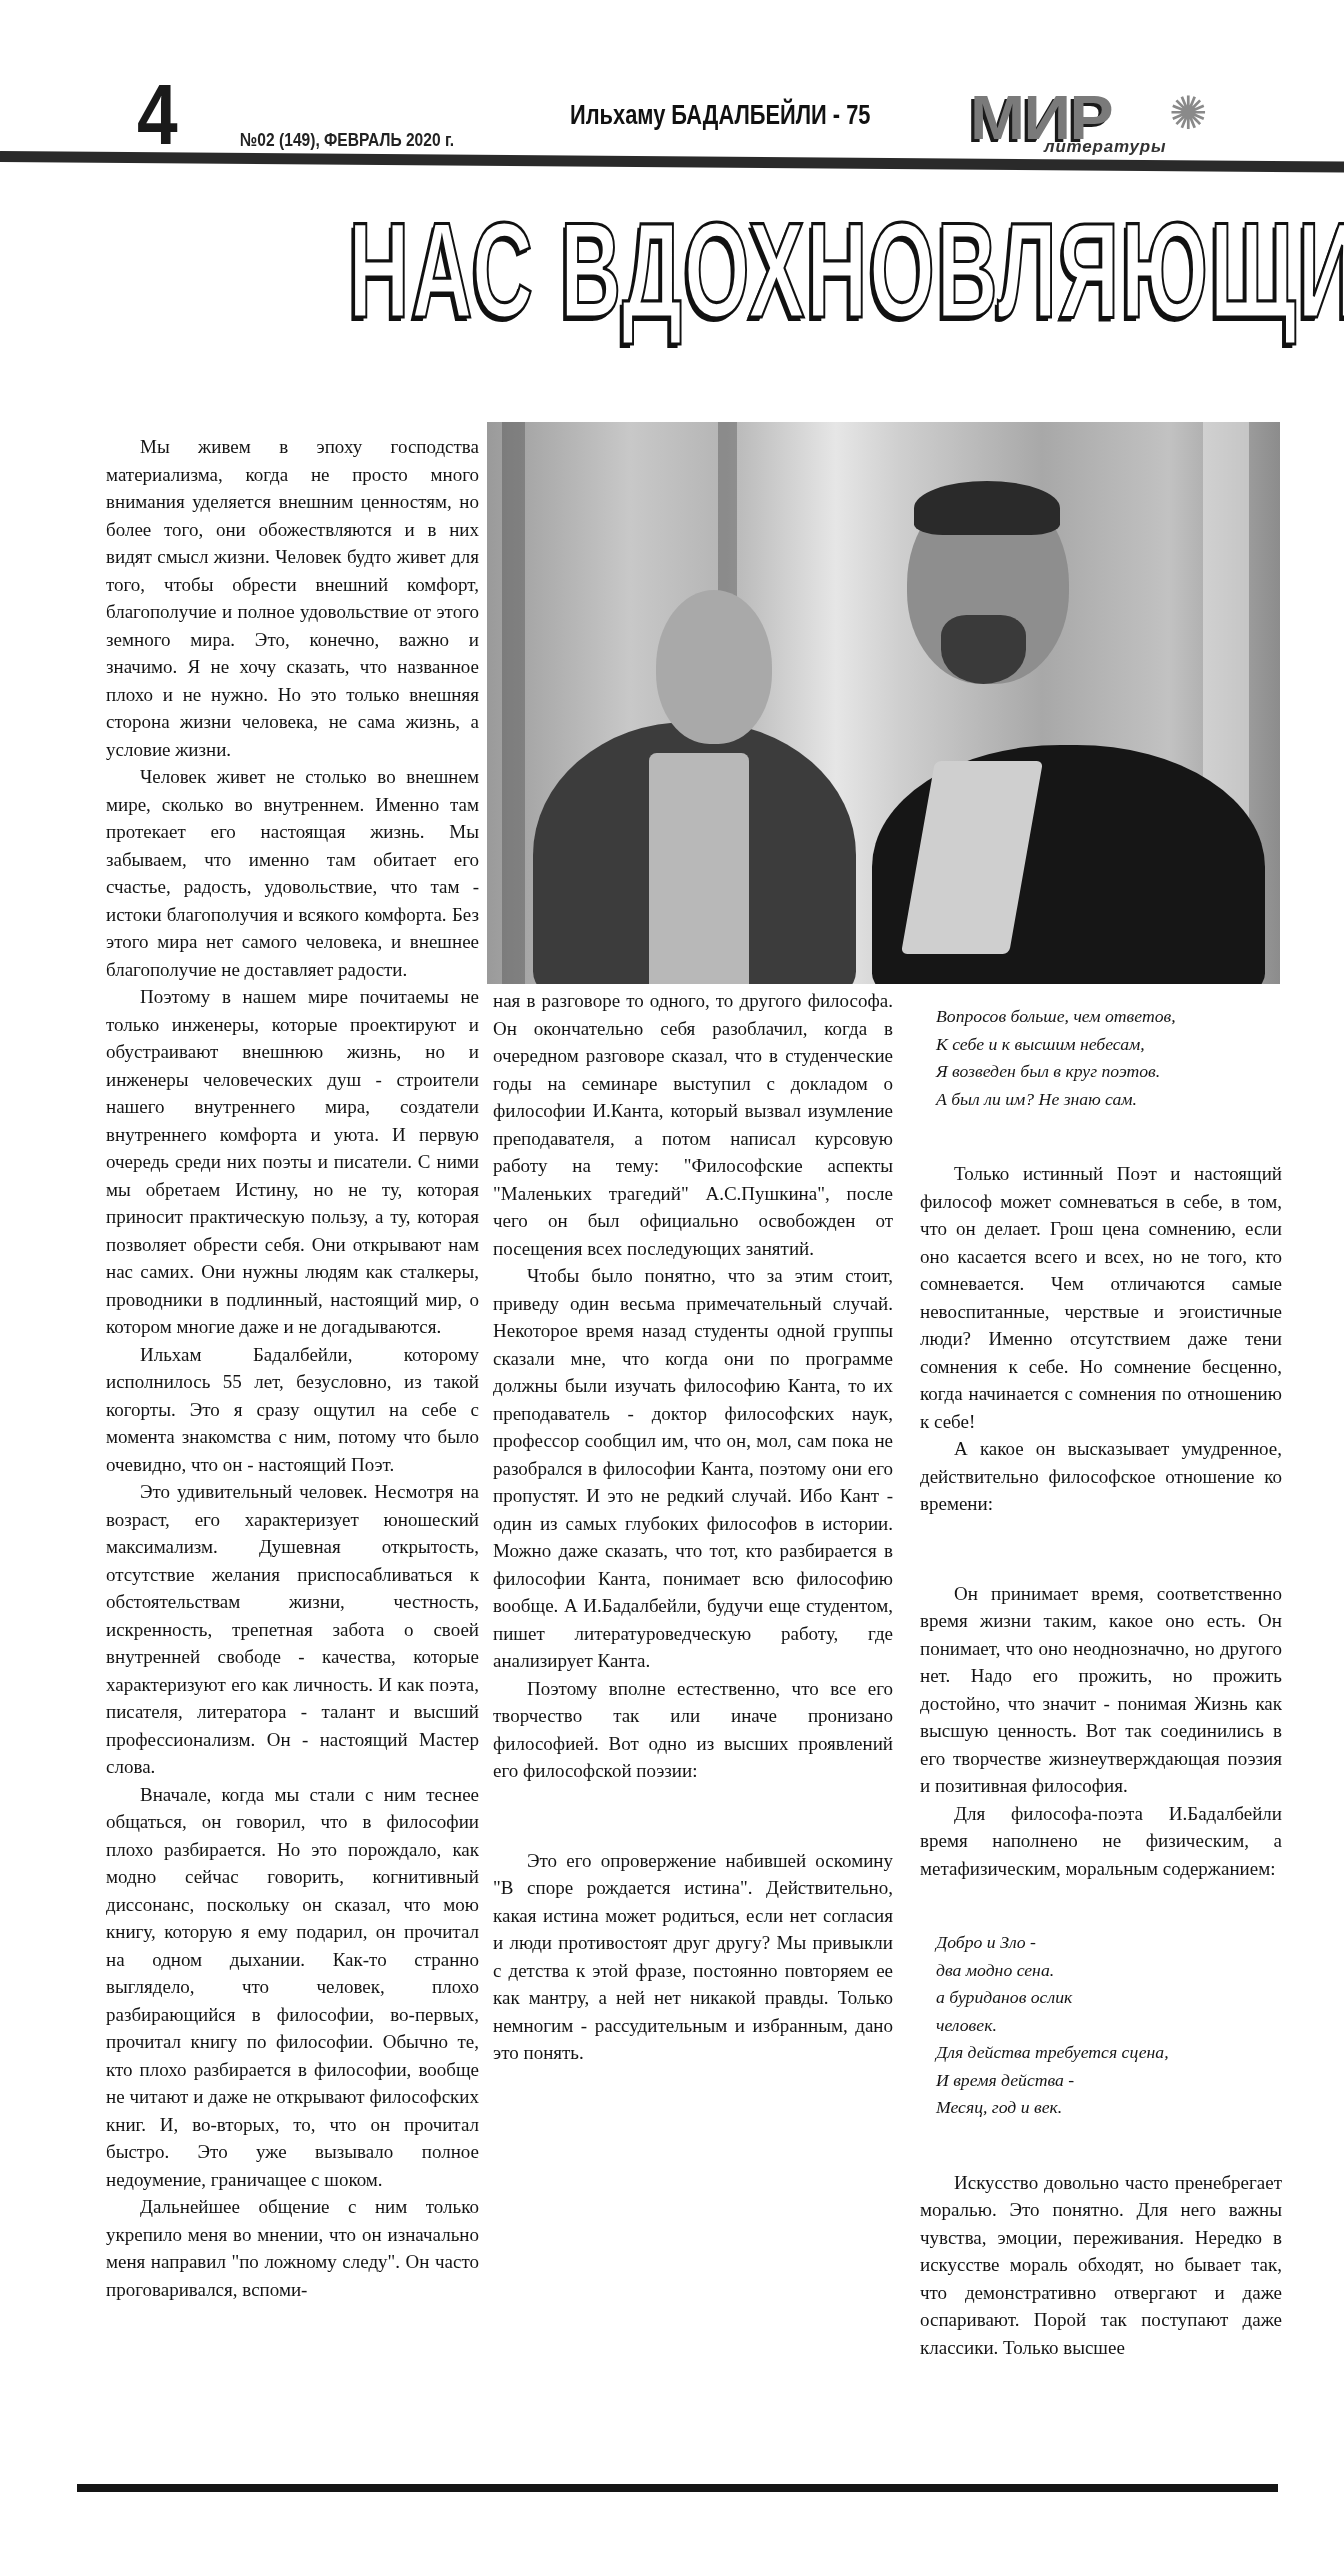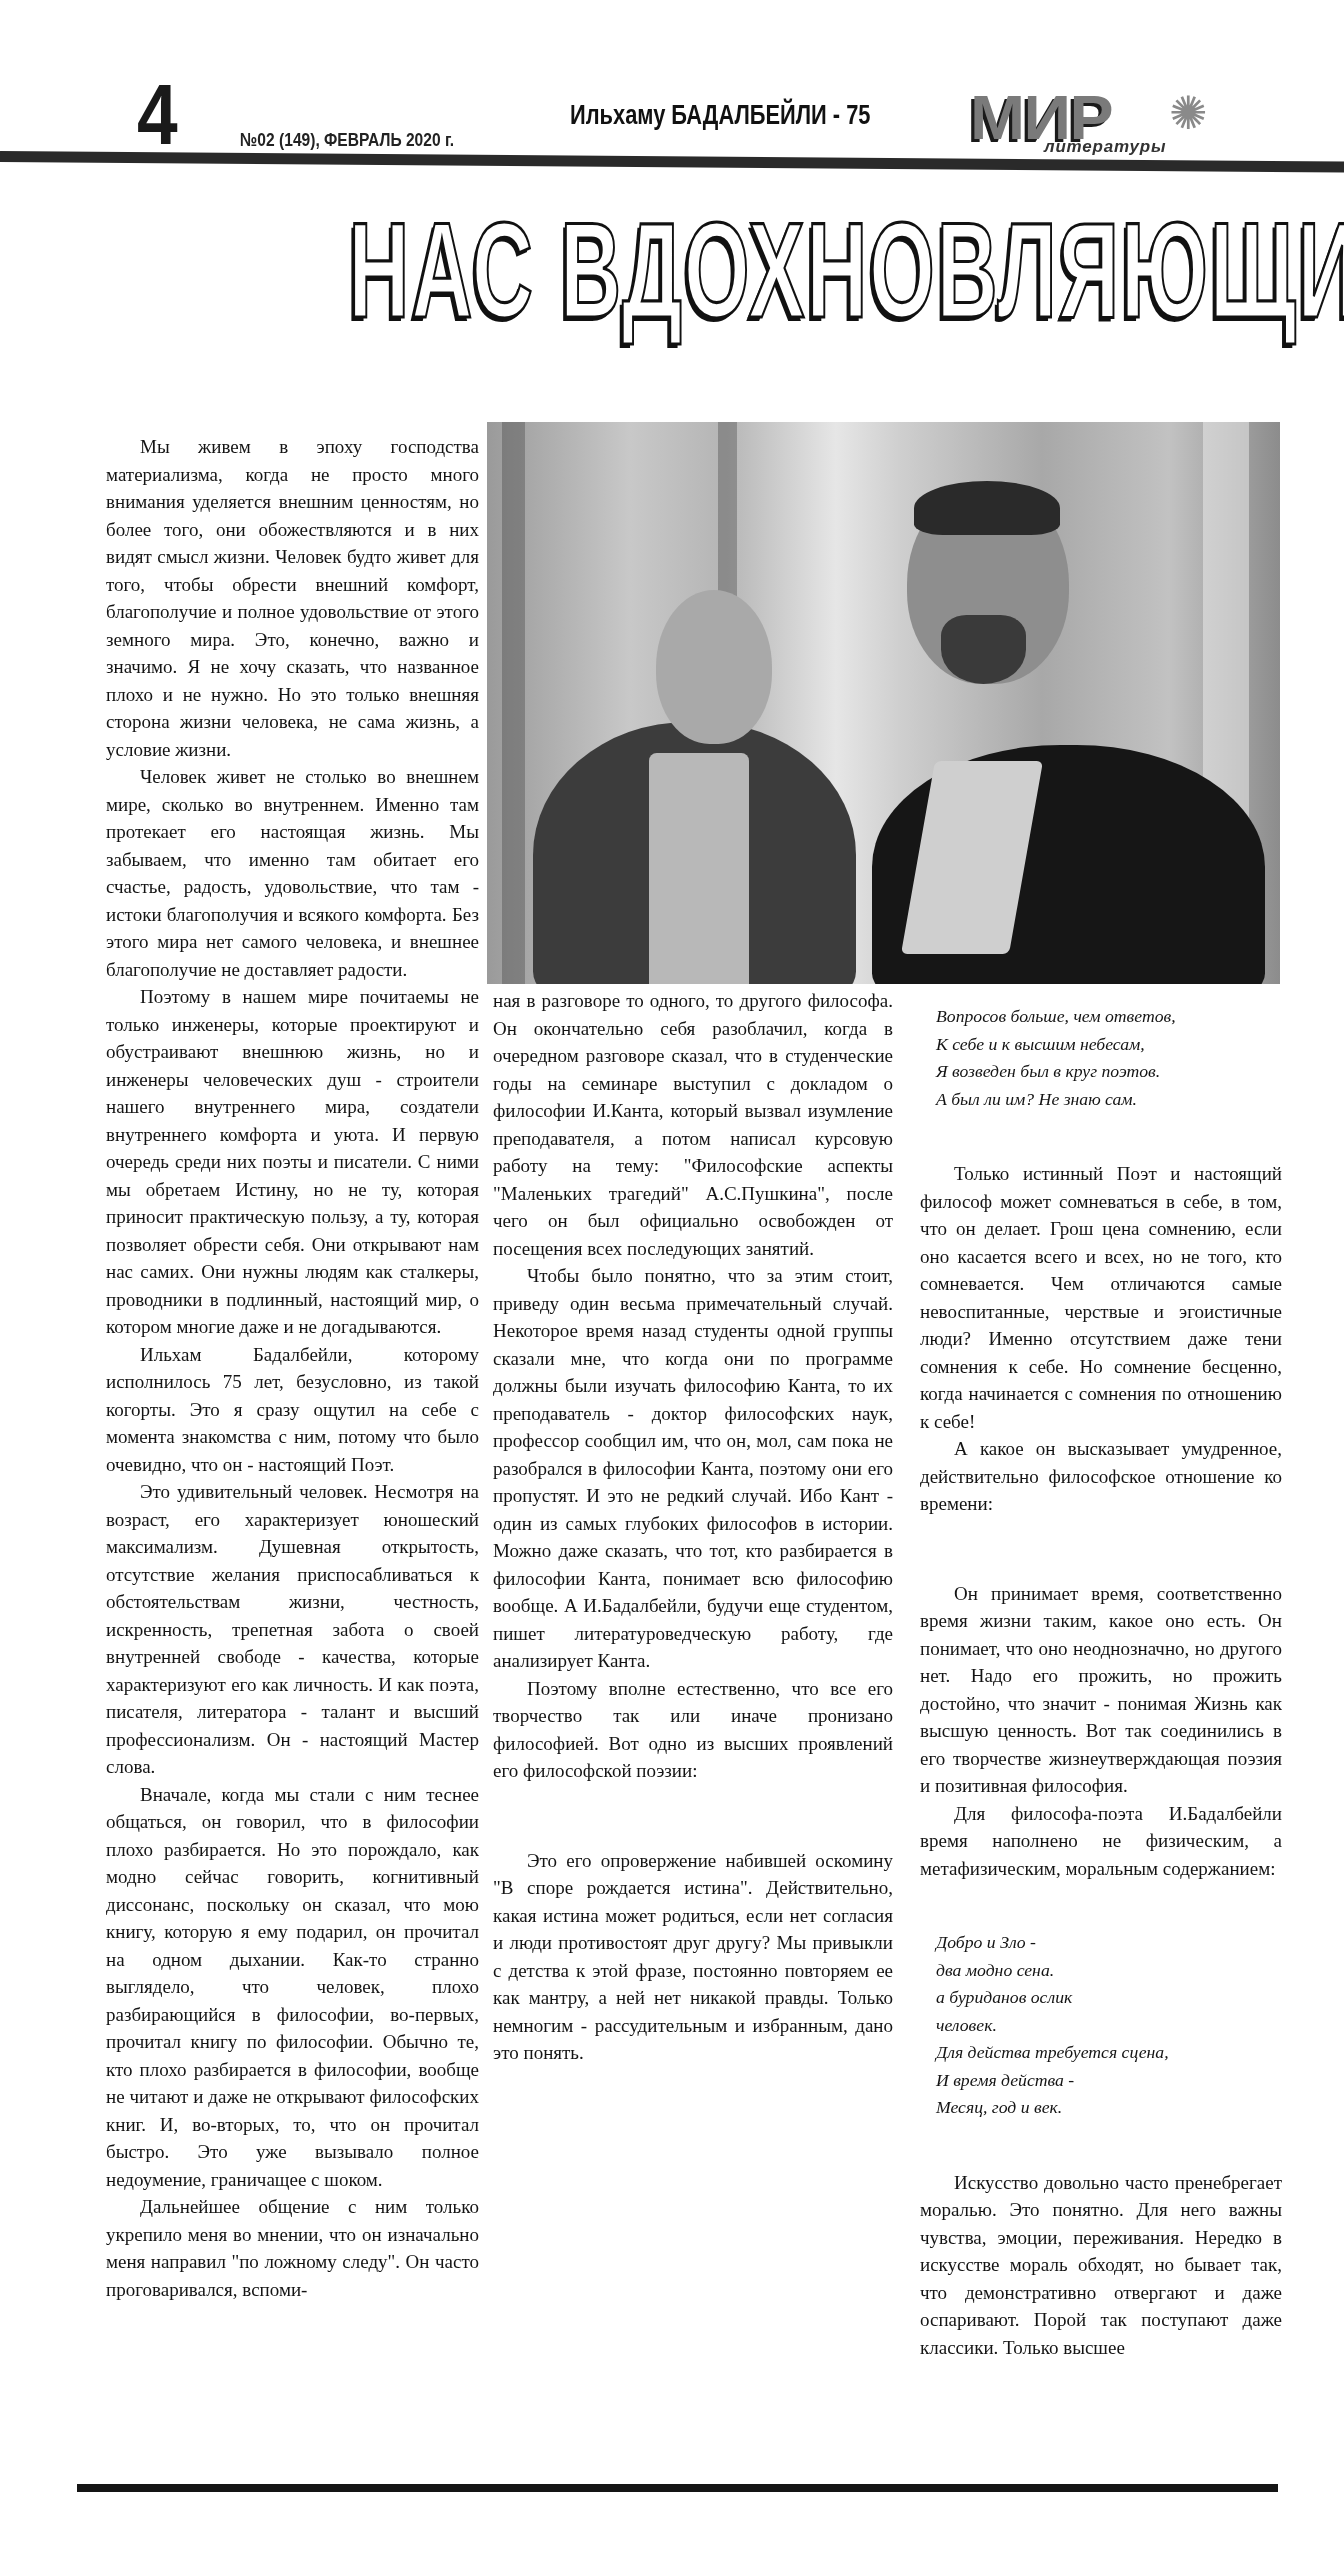--- a/index.html
+++ b/index.html
@@ -60,21 +60,21 @@
   <span class="logo-sub">литературы</span>
 </div>
 <div class="abs top-rule"></div>
 
 <div class="abs headline">НАС ВДОХНОВЛЯЮЩИЙ</div>
 
 <div class="col col-left">
   <p>Мы живем в эпоху господства материализма, когда не просто много внимания уделяется внешним ценностям, но более того, они обожествляются и в них видят смысл жизни. Человек будто живет для того, чтобы обрести внешний комфорт, благополучие и полное удовольствие от этого земного мира. Это, конечно, важно и значимо. Я не хочу сказать, что названное плохо и не нужно. Но это только внешняя сторона жизни человека, не сама жизнь, а условие жизни.</p>
   <p>Человек живет не столько во внешнем мире, сколько во внутреннем. Именно там протекает его настоящая жизнь. Мы забываем, что именно там обитает его счастье, радость, удовольствие, что там - истоки благополучия и всякого комфорта. Без этого мира нет самого человека, и внешнее благополучие не доставляет радости.</p>
   <p>Поэтому в нашем мире почитаемы не только инженеры, которые проектируют и обустраивают внешнюю жизнь, но и инженеры человеческих душ - строители нашего внутреннего мира, создатели внутреннего комфорта и уюта. И первую очередь среди них поэты и писатели. С ними мы обретаем Истину, но не ту, которая приносит практическую пользу, а ту, которая позволяет обрести себя. Они открывают нам нас самих. Они нужны людям как сталкеры, проводники в подлинный, настоящий мир, о котором многие даже и не догадываются.</p>
-  <p>Ильхам Бадалбейли, которому исполнилось 75 лет, безусловно, из такой когорты. Это я сразу ощутил на себе с момента знакомства с ним, потому что было очевидно, что он - настоящий Поэт.</p>
+  <p>Ильхам Бадалбейли, которому исполнилось 55 лет, безусловно, из такой когорты. Это я сразу ощутил на себе с момента знакомства с ним, потому что было очевидно, что он - настоящий Поэт.</p>
   <p>Это удивительный человек. Несмотря на возраст, его характеризует юношеский максимализм. Душевная открытость, отсутствие желания приспосабливаться к обстоятельствам жизни, честность, искренность, трепетная забота о своей внутренней свободе - качества, которые характеризуют его как личность. И как поэта, писателя, литератора - талант и высший профессионализм. Он - настоящий Мастер слова.</p>
   <p>Вначале, когда мы стали с ним теснее общаться, он говорил, что в философии плохо разбирается. Но это порождало, как модно сейчас говорить, когнитивный диссонанс, поскольку он сказал, что мою книгу, которую я ему подарил, он прочитал на одном дыхании. Как-то странно выглядело, что человек, плохо разбирающийся в философии, во-первых, прочитал книгу по философии. Обычно те, кто плохо разбирается в философии, вообще не читают и даже не открывают философских книг. И, во-вторых, то, что он прочитал быстро. Это уже вызывало полное недоумение, граничащее с шоком.</p>
   <p>Дальнейшее общение с ним только укрепило меня во мнении, что он изначально меня направил "по ложному следу". Он часто проговаривался, вспоми-</p>
 </div>
 
 <div class="abs photo">
   <div class="pillar" style="left:15.4px;width:23px;"></div>
   <div class="pillar" style="left:231px;width:18.5px;"></div>
   <div class="pillar" style="left:716px;width:46px;background:rgba(240,240,240,0.5);"></div>
 

